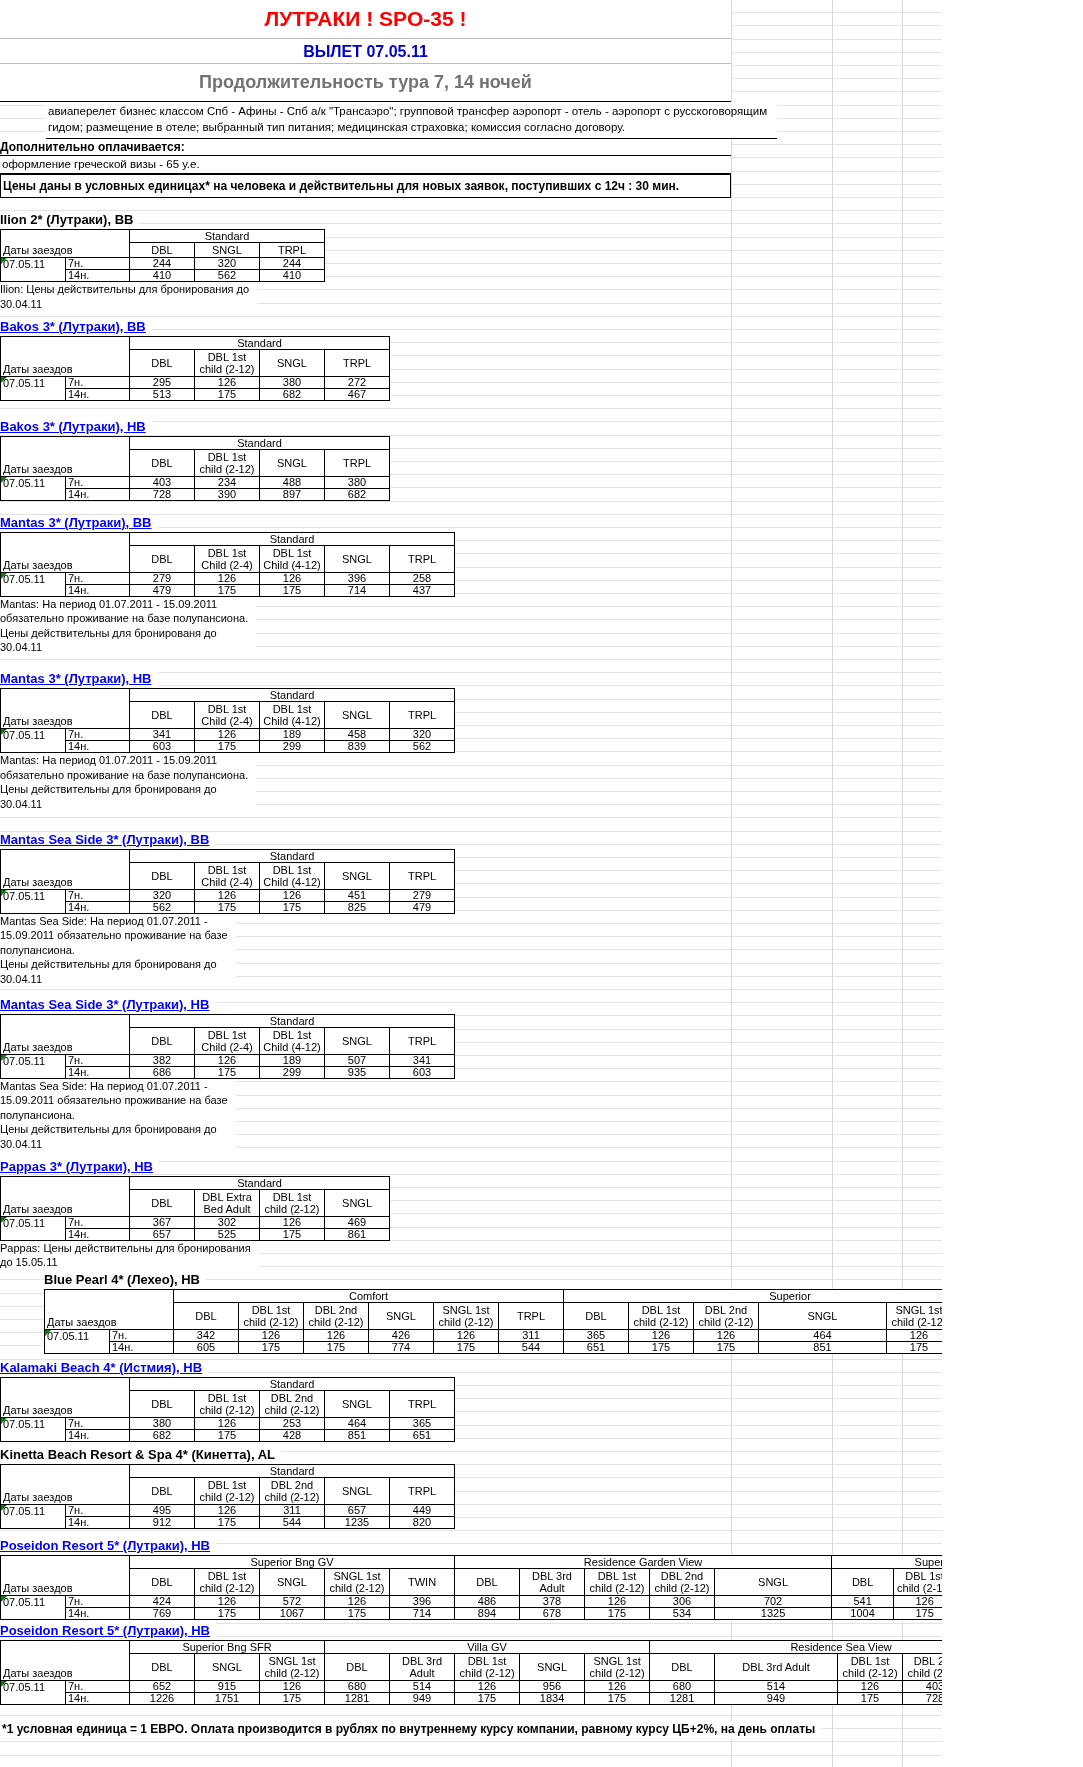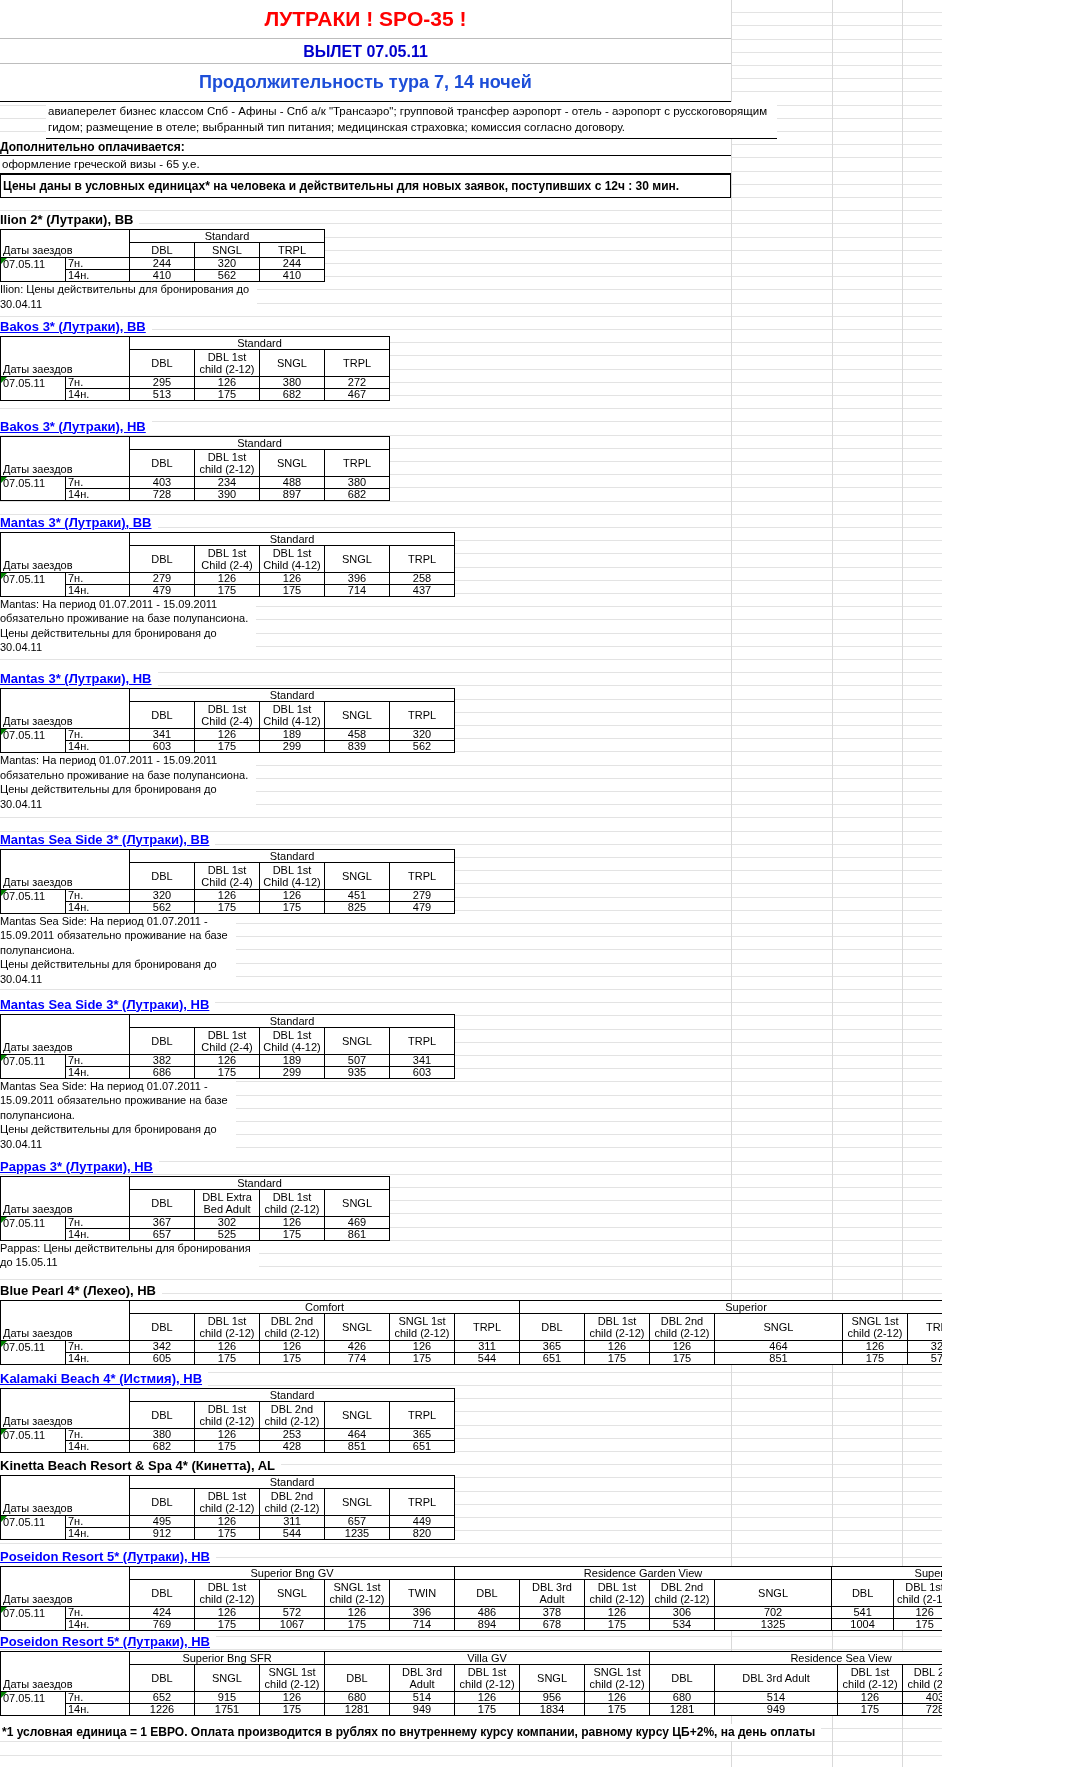--- a/index.html
+++ b/index.html
@@ -11,40 +11,40 @@
         transparent 0 731px,#d9d9d9 731px 732px,
         transparent 732px 832px,#d9d9d9 832px 833px,
         transparent 833px 902px,#d9d9d9 902px 903px,
         transparent 903px 966px,#d9d9d9 966px 967px,
         transparent 967px 1031px,#d9d9d9 1031px 1032px,transparent 1032px),
       repeating-linear-gradient(to bottom, transparent 0 12.2px, #e3e3e3 12.2px 13.2px);
   }
   .hr{width:731px;background:#fff;box-sizing:border-box;overflow:hidden;}
   .r1{height:39px;line-height:38px;text-align:center;font-size:21px;font-weight:bold;color:#ff0000;border-bottom:1px solid #bdbdbd;}
   .r2{height:25px;line-height:25px;text-align:center;font-size:16px;font-weight:bold;color:#0000cc;border-bottom:1px solid #bdbdbd;}
-  .r3{height:38px;line-height:37px;text-align:center;font-size:18px;font-weight:bold;color:#1d4ed8;border-bottom:1px solid #000;}
+  .r3{height:38px;line-height:37px;text-align:center;font-size:18px;font-weight:bold;color:#737373;border-bottom:1px solid #000;}
   .r4{height:16px;line-height:15px;font-size:12px;font-weight:bold;padding:0 2px;border-bottom:1px solid #000;}
   .r5{height:37px;line-height:15.5px;font-size:11.5px;padding:2px 2px 0;border-bottom:1px solid #000;margin-left:46px;}
   .r6{height:17px;line-height:16px;font-size:12px;font-weight:bold;padding:0 0;border-bottom:1px solid #000;}
   .r7{height:18px;line-height:17px;font-size:11.5px;padding:0 2px;border-bottom:1px solid #000;}
   .r8{height:24px;line-height:22px;font-size:12px;font-weight:bold;padding:0 2px;border:1px solid #000;}
   .hotel{position:relative;}
   .htitle{display:inline-block;background:#fff;font-size:13px;line-height:15px;font-weight:bold;padding-right:6px;white-space:nowrap;}
   .htitle.link{color:#0000ff;text-decoration:underline;}
   .ptable{border-collapse:collapse;table-layout:fixed;background:#fff;font-size:11px;margin-top:1px;}
   .ptable td{border:1px solid #000;overflow:hidden;box-sizing:border-box;}
   .ptable .lbl{vertical-align:bottom;text-align:left;padding:0 2px 1px;line-height:12px;}
   .ptable .sec{text-align:center;height:13px;line-height:12px;padding:0;}
   .ptable .hdr{text-align:center;padding:1px 1px;line-height:12px;}
   .ptable .date{text-align:left;vertical-align:top;padding:0 2px;line-height:12px;position:relative;}
   .ptable .date::before{content:"";position:absolute;left:0;top:0;border-top:6px solid #008000;border-right:6px solid transparent;}
   .ptable .nt{text-align:left;padding:0 2px;height:12px;line-height:11px;}
   .ptable .val{text-align:center;height:12px;line-height:11px;padding:0;}
   .notes{display:inline-block;background:#fff;font-size:11px;line-height:14.5px;padding-right:8px;}
-  .footer{display:inline-block;background:#fff;font-size:12px;font-weight:bold;line-height:17px;margin-top:8px;padding:0 6px 0 2px;}
+  .footer{display:inline-block;background:#fff;font-size:12px;font-weight:bold;line-height:17px;margin-top:16px;padding:0 6px 0 2px;}
 </style>
 </head>
 <body>
 
 <div class="sheet">
   <div class="hr r1"><span>ЛУТРАКИ ! SPO-35 !</span></div>
   <div class="hr r2"><span>ВЫЛЕТ 07.05.11</span></div>
   <div class="hr r3"><span>Продолжительность тура 7, 14 ночей</span></div>
   <div class="hr r5">авиаперелет бизнес классом  Спб - Афины - Спб а/к "Трансаэро"; групповой трансфер аэропорт - отель - аэропорт с русскоговорящим гидом; размещение в отеле; выбранный тип питания; медицинская страховка; комиссия согласно договору.</div>
   <div class="hr r6">Дополнительно оплачивается:</div>
@@ -352,21 +352,21 @@
             </tr>
             <tr>
               <td class="nt">14н.</td>
               <td class="val">657</td>
               <td class="val">525</td>
               <td class="val">175</td>
               <td class="val">861</td>
             </tr>
           </tbody>
         </table><div class="notes"><div>Pappas: Цены действительны для бронирования</div><div>до 15.05.11</div></div></div>
-      <div class="hotel" style="margin-top: 11px;"><div class="htitle">Blue Pearl 4* (Лехео), HB</div><table class="ptable" style="width:972px">
+      <div class="hotel" style=" padding-left: 44px;"><div class="htitle">Blue Pearl 4* (Лехео), HB</div><table class="ptable" style="width:972px">
           <colgroup>
             <col style="width:65px">
             <col style="width:64px">
             <col style="width:65px">
             <col style="width:65px">
             <col style="width:65px">
             <col style="width:65px">
             <col style="width:65px">
             <col style="width:65px">
             <col style="width:65px">

